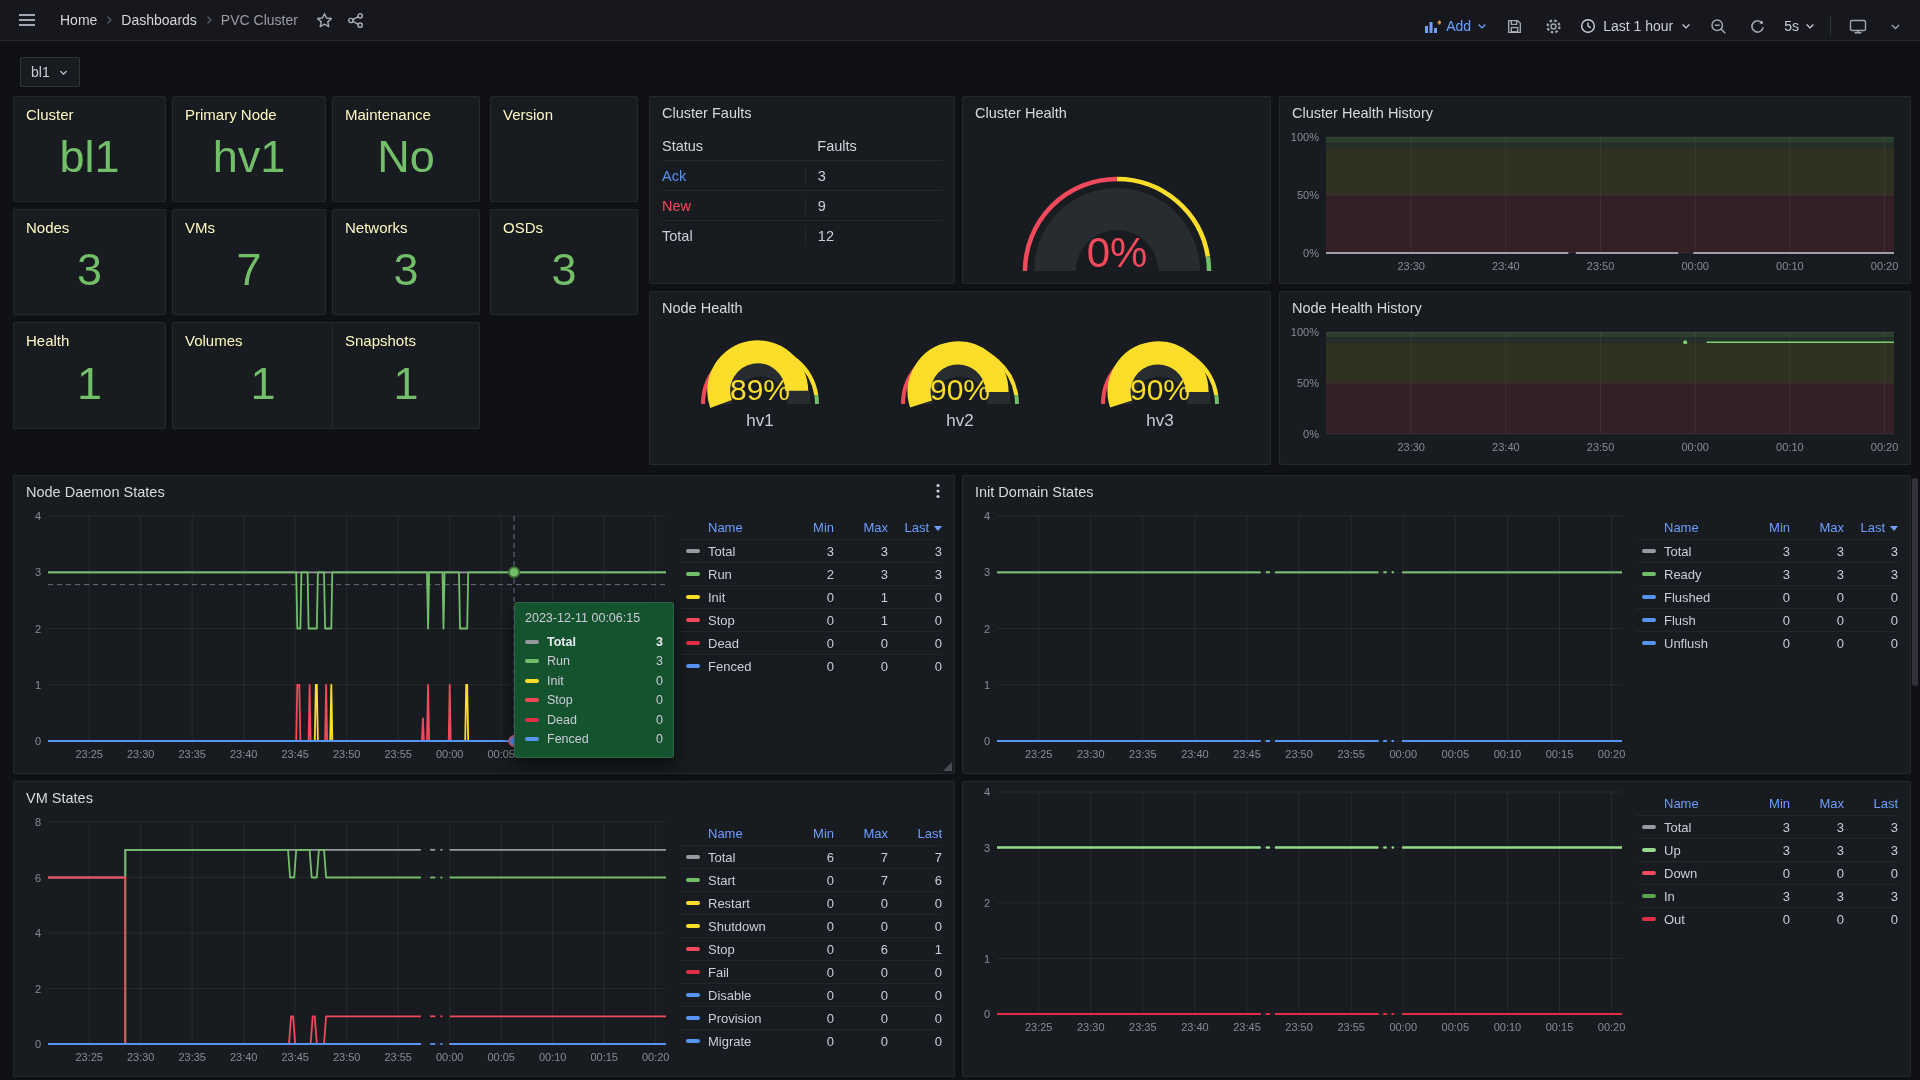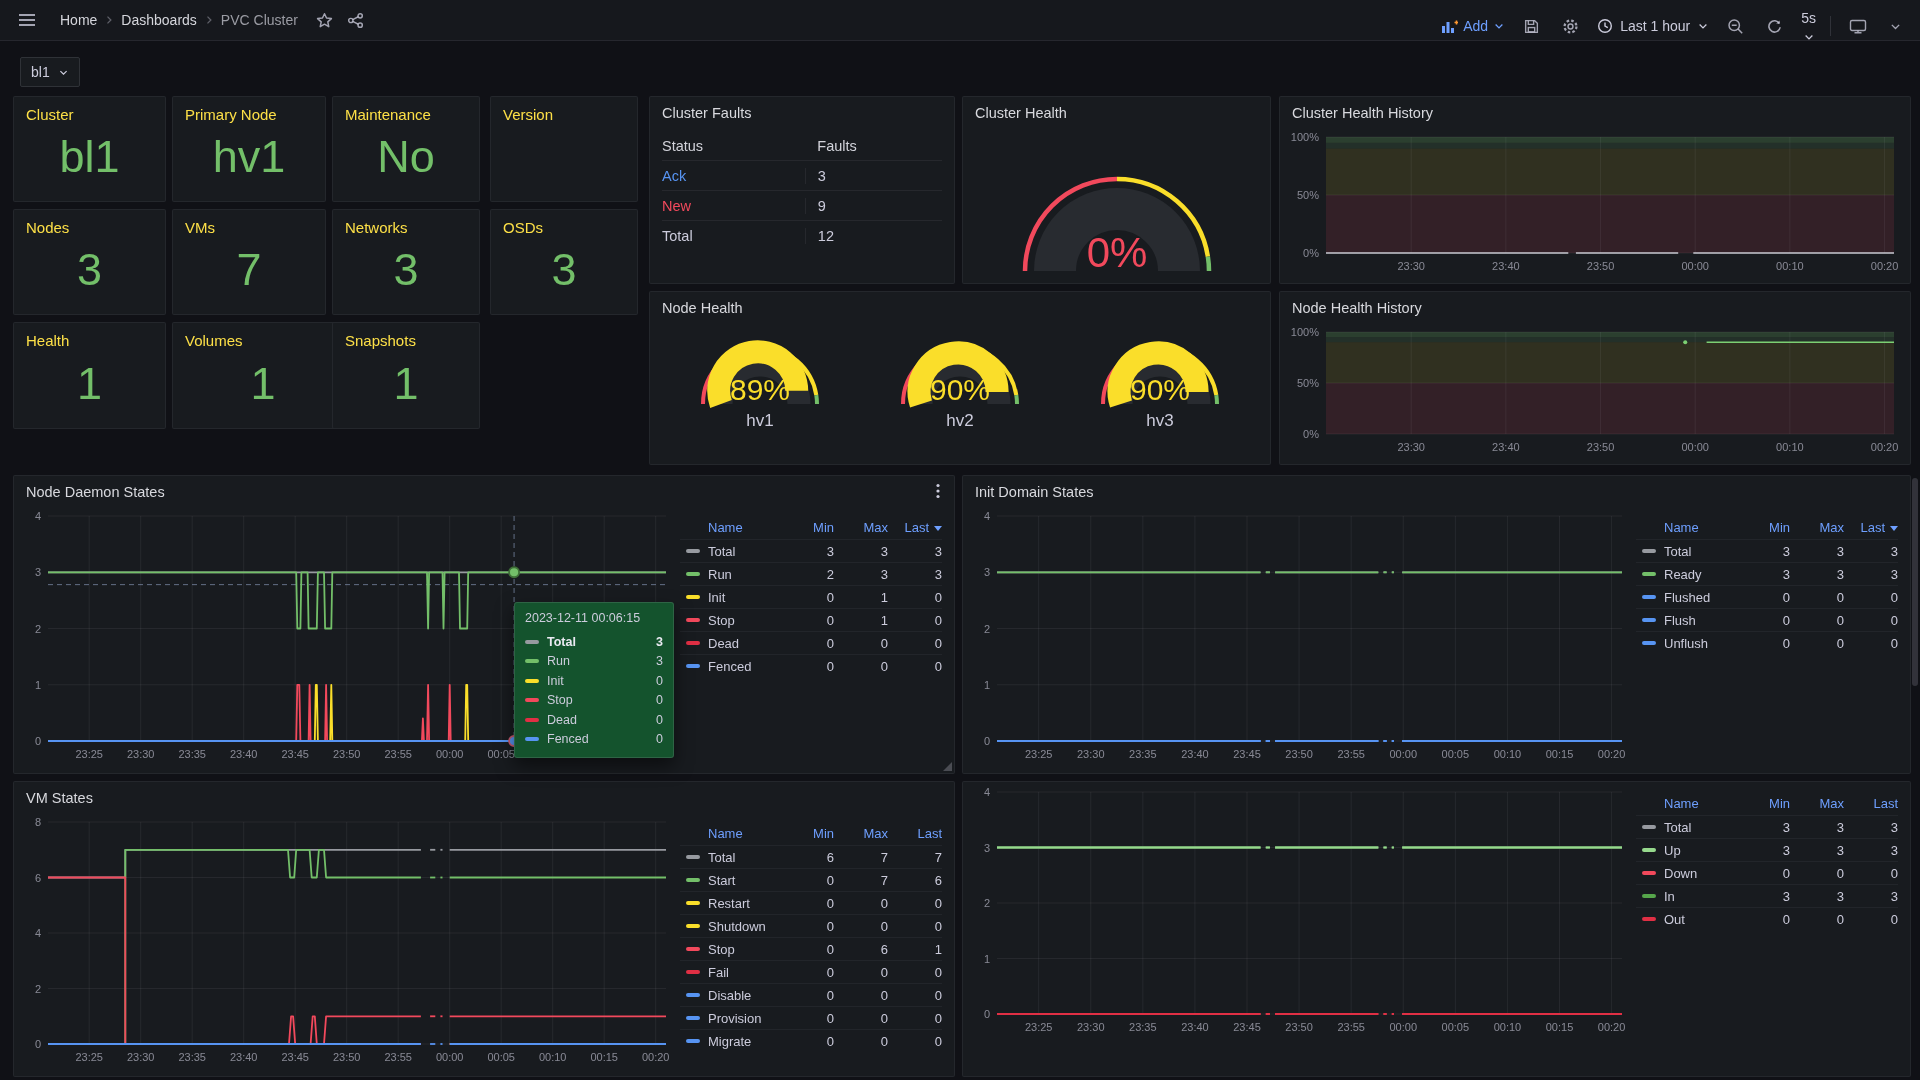--- a/index.html
+++ b/index.html
@@ -19,21 +19,21 @@
   .tp{display:flex;align-items:center;gap:7px;color:#ccccdc;font-size:14px;cursor:pointer;}
   .nav-div{width:1px;height:20px;background:rgba(204,204,220,0.15);}
   
   .var-dd{position:absolute;left:20px;top:57px;height:30px;display:inline-flex;align-items:center;gap:8px;
     padding:0 10px;border:1px solid #2f3237;border-radius:2px;background:#181b1f;font-size:14px;color:#ccccdc;cursor:pointer;}
   
   .panel{position:absolute;background:#181b1f;border:1px solid rgba(204,204,220,0.07);border-radius:2px;}
   .ph{height:30px;display:flex;align-items:center;padding:2px 12px 0 12px;font-size:14.5px;font-weight:500;color:#d8d9de;}
   .ph .kebab{margin-left:auto;cursor:pointer;color:#ccccdc;padding:0 2px;}
   
-  .stat-title{position:absolute;top:9px;left:12px;font-size:15px;font-weight:500;color:#fde047;}
+  .stat-title{position:absolute;top:9px;left:12px;font-size:15px;font-weight:500;color:#fef9c3;}
   .stat-value{height:100%;display:flex;align-items:center;justify-content:center;padding-top:16px;
     font-size:45px;font-weight:500;color:#73bf69;}
   .stat-value.small{font-size:15px;font-weight:600;line-height:1.4;text-align:center;max-width:118px;margin:0 auto;}
   
   .ftable{padding:4px 12px 0 12px;font-size:14.5px;}
   .frow{display:flex;align-items:center;height:30px;border-bottom:1px solid rgba(204,204,220,0.08);}
   .frow:last-child{border-bottom:none;}
   .fhead{font-weight:500;color:#d2d3da;}
   .fc1{flex:1.15;}
   .fc2{flex:1;border-left:1px solid rgba(204,204,220,0.08);padding-left:12px;}
@@ -152,21 +152,21 @@
           <circle cx="6.8" cy="6.8" r="4.9"></circle>
           <path d="M10.4 10.4 14.3 14.3M4.5 6.8h4.6"></path>
         </svg>
     </span>
     <span class="icon-btn">
       <svg width="17" height="17" viewBox="0 0 16 16" fill="none" stroke="currentColor" stroke-width="1.5">
           <path d="M12.6 5.2A5.3 5.3 0 1 0 13.3 8.7"></path>
           <path d="M12.9 2.4 12.7 5.5 9.6 5.1" fill="currentColor" stroke="none"></path>
         </svg>
     </span>
-    <span class="tp" style="gap:5px;flex-direction:column;">
+    <span class="tp" style="gap:5px;">
       <span>5s</span>
       <svg width="12" height="12" viewBox="0 0 16 16" stroke="currentColor" stroke-width="1.7" fill="none">
           <path d="M3.5 6 8 10.5 12.5 6"></path>
         </svg>
     </span>
     <span class="nav-div"></span>
     <span class="icon-btn">
       <svg width="18" height="17" viewBox="0 0 18 17" stroke="currentColor" stroke-width="1.4" fill="none">
           <rect x="1.5" y="2.5" width="15" height="10" rx="1.5"></rect>
           <path d="M9 12.5v2.2M5.5 14.8h7"></path>

